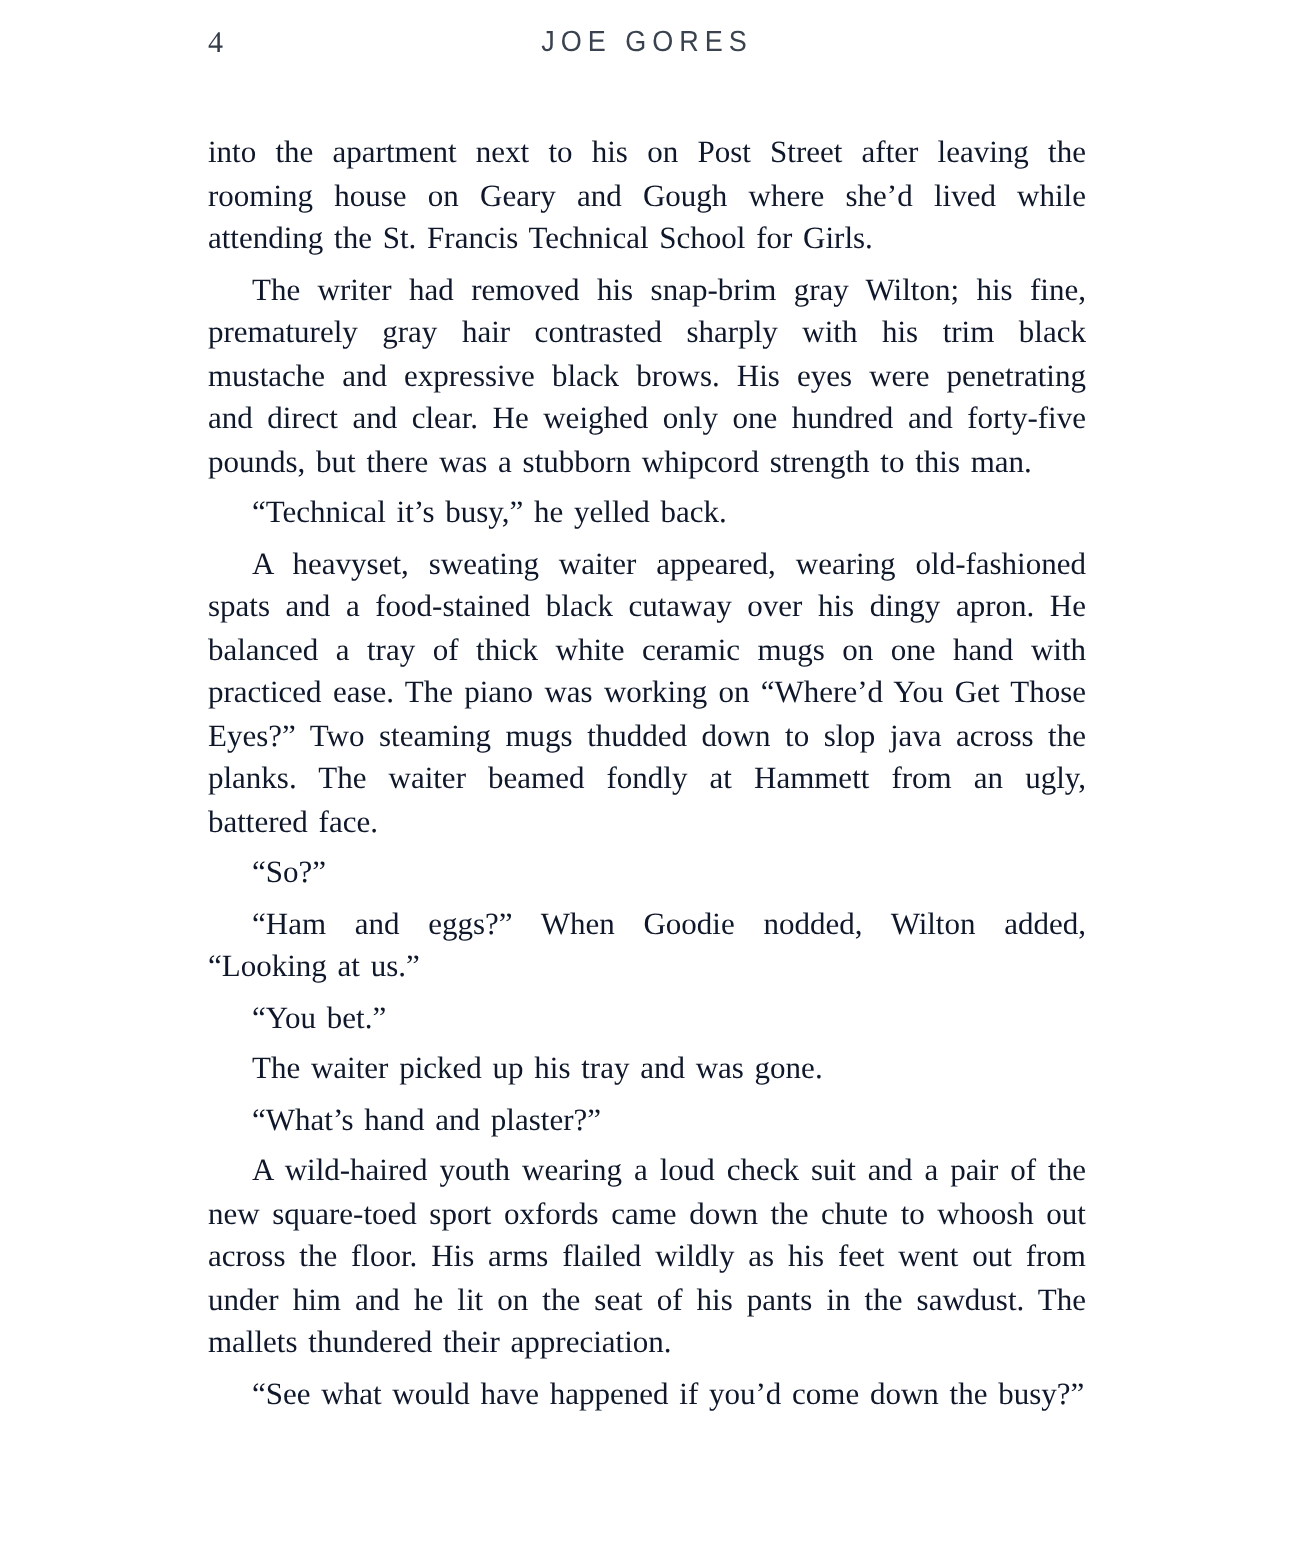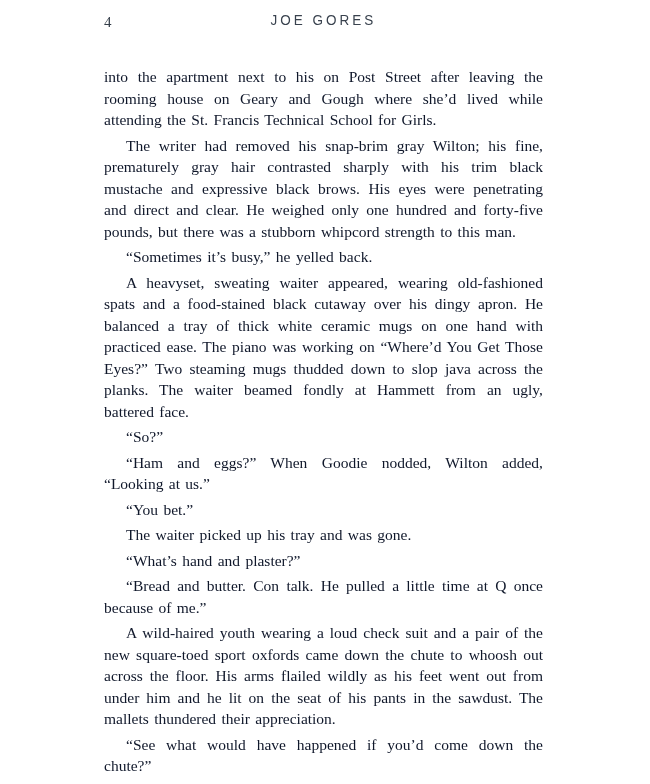--- a/index.html
+++ b/index.html
@@ -66,24 +66,23 @@
 <body>
 
 <div class="page">
   <div class="header">
     <span class="page-num">4</span>
     <span class="running-head">JOE GORES</span>
   </div>
   <div class="page-body">
       <p class="para">into the apartment next to his on Post Street after leaving the rooming house on Geary and Gough where she’d lived while attending the St. Francis Technical School for Girls.</p>
       <p class="para indent">The writer had removed his snap-brim gray Wilton; his fine, prematurely gray hair contrasted sharply with his trim black mustache and expressive black brows. His eyes were penetrating and direct and clear. He weighed only one hundred and forty-five pounds, but there was a stubborn whipcord strength to this man.</p>
-      <p class="para indent">“Sometimes it’s busy,” he yelled back.</p>
+      <p class="para indent">“Technical it’s busy,” he yelled back.</p>
       <p class="para indent">A heavyset, sweating waiter appeared, wearing old-fashioned spats and a food-stained black cutaway over his dingy apron. He balanced a tray of thick white ceramic mugs on one hand with practiced ease. The piano was working on “Where’d You Get Those Eyes?” Two steaming mugs thudded down to slop java across the planks. The waiter beamed fondly at Hammett from an ugly, battered face.</p>
       <p class="para indent">“So?”</p>
       <p class="para indent">“Ham and eggs?” When Goodie nodded, Wilton added, “Looking at us.”</p>
       <p class="para indent">“You bet.”</p>
       <p class="para indent">The waiter picked up his tray and was gone.</p>
       <p class="para indent">“What’s hand and plaster?”</p>
-      <p class="para indent">“Bread and butter. Con talk. He pulled a little time at Q once because of me.”</p>
       <p class="para indent">A wild-haired youth wearing a loud check suit and a pair of the new square-toed sport oxfords came down the chute to whoosh out across the floor. His arms flailed wildly as his feet went out from under him and he lit on the seat of his pants in the sawdust. The mallets thundered their appreciation.</p>
-      <p class="para indent">“See what would have happened if you’d come down the chute?”</p>
+      <p class="para indent">“See what would have happened if you’d come down the busy?”</p>
     </div>
 </div>
 
 </body></html>

